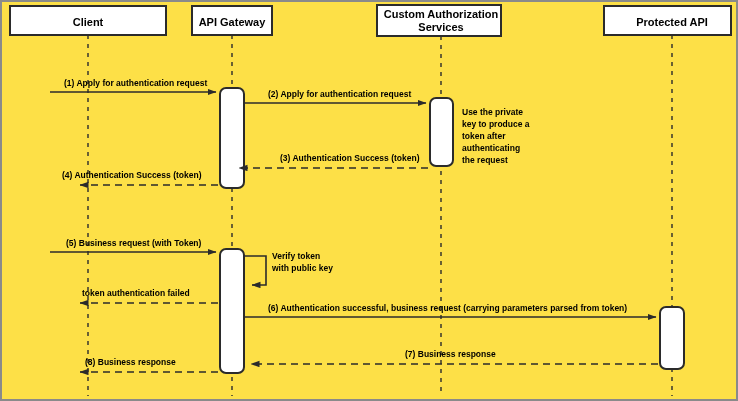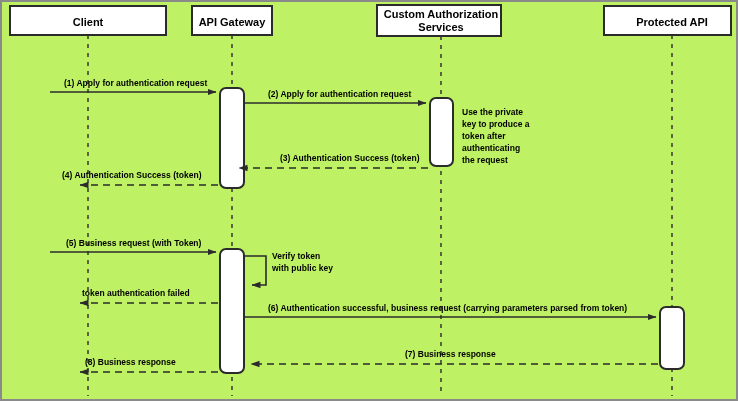--- a/index.html
+++ b/index.html
@@ -7,21 +7,21 @@
     padding: 0;
     background: #ffffff;
   }
   body {
     font-family: "Liberation Sans", sans-serif;
   }
   #diagram-root {
     position: relative;
     width: 738px;
     height: 401px;
-    background: #bef264;
+    background: #fde047;
     overflow: hidden;
   }
   #diagram-svg {
     position: absolute;
     left: 0;
     top: 0;
   }
   .lifeline-title {
     font-size: 11px;
     font-weight: bold;

